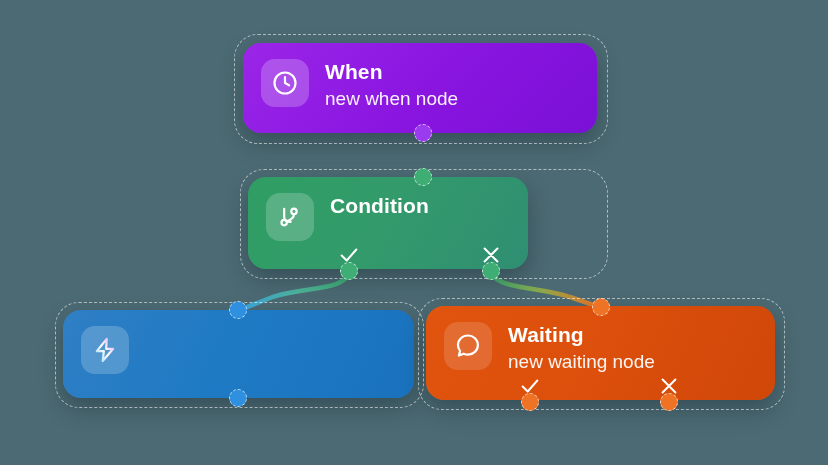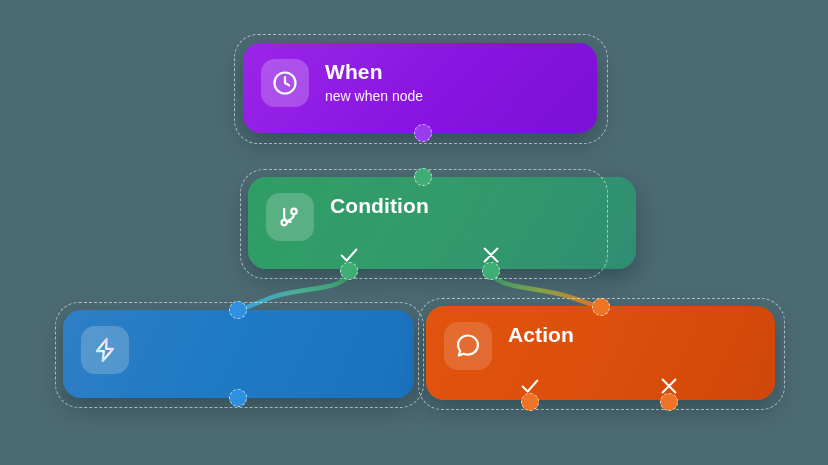--- a/index.html
+++ b/index.html
@@ -70,21 +70,21 @@
   }
   .node-title {
     font-size: 21px;
     font-weight: bold;
     color: #ffffff;
     line-height: 1.18;
     letter-spacing: 0.1px;
     white-space: nowrap;
   }
   .node-sub {
-    font-size: 14px;
+    font-size: 19px;
     color: rgba(255,255,255,0.94);
     line-height: 1.3;
     margin-top: 2px;
     white-space: nowrap;
   }
 
   
   .node-when {
     background: linear-gradient(135deg, #9b26e8 0%, #8a15e0 52%, #7a10d6 100%);
   }
@@ -171,21 +171,21 @@
       </div>
       <div class="node-text">
         <div class="node-title">When</div>
         <div class="node-sub">new when node</div>
       </div>
     </div>
   </div>
   <div class="port port-when" style="left:414px; top:124px;"></div>
 
   <div class="node-sel" style="left:240px; top:169px; width:366px; height:108px;"></div>
-  <div class="node node-condition" style="left:248px; top:177px; width:388px; height:92px;">
+  <div class="node node-condition" style="left:248px; top:177px; width:280px; height:92px;">
     <div class="node-body">
       <div class="node-icon">
         <svg width="28" height="28" viewBox="0 0 24 24" fill="none" stroke="#ffffff" stroke-width="1.9" stroke-linecap="round" stroke-linejoin="round">
           <path d="M7 5 L7 12 C7 15.3 10 16.5 12.6 16.2"></path>
           <circle cx="7" cy="16.8" r="2.3"></circle>
           <circle cx="15.4" cy="7.2" r="2.3"></circle>
           <path d="M15.4 9.5 C15.4 13.2 12.5 14.6 9.3 15.6"></path>
         </svg>
       </div>
       <div class="node-text">
@@ -230,21 +230,22 @@
 
   <div class="node-sel" style="left:418px; top:298px; width:365px; height:110px;"></div>
   <div class="node node-waiting" style="left:426px; top:306px; width:349px; height:94px;">
     <div class="node-body">
       <div class="node-icon">
         <svg width="28" height="28" viewBox="0 0 24 24" fill="none" stroke="#ffffff" stroke-width="1.9" stroke-linecap="round" stroke-linejoin="round">
           <path d="M20.5 11.2 C20.5 15.8 16.6 19.4 11.9 19.4 C10.6 19.4 9.4 19.1 8.3 18.6 L4.2 20.2 L5.2 16.2 C4.1 14.8 3.4 13.1 3.4 11.2 C3.4 6.6 7.2 3 11.9 3 C16.6 3 20.5 6.6 20.5 11.2 Z"></path>
         </svg>
       </div>
       <div class="node-text">
-        <div class="node-title">Action</div>
+        <div class="node-title">Waiting</div>
+        <div class="node-sub">new waiting node</div>
       </div>
     </div>
   </div>
   <div class="port port-wait" style="left:592px; top:298px;"></div>
   <div class="branch-mark" style="left:519px; top:375px;">
     <svg width="22" height="22" viewBox="0 0 24 24" fill="none" stroke="#ffffff" stroke-width="2.2" stroke-linecap="round" stroke-linejoin="round">
       <path d="M4 12.5 L9.5 18 L20 6"></path>
     </svg>
   </div>
   <div class="branch-mark" style="left:658px; top:375px;">

